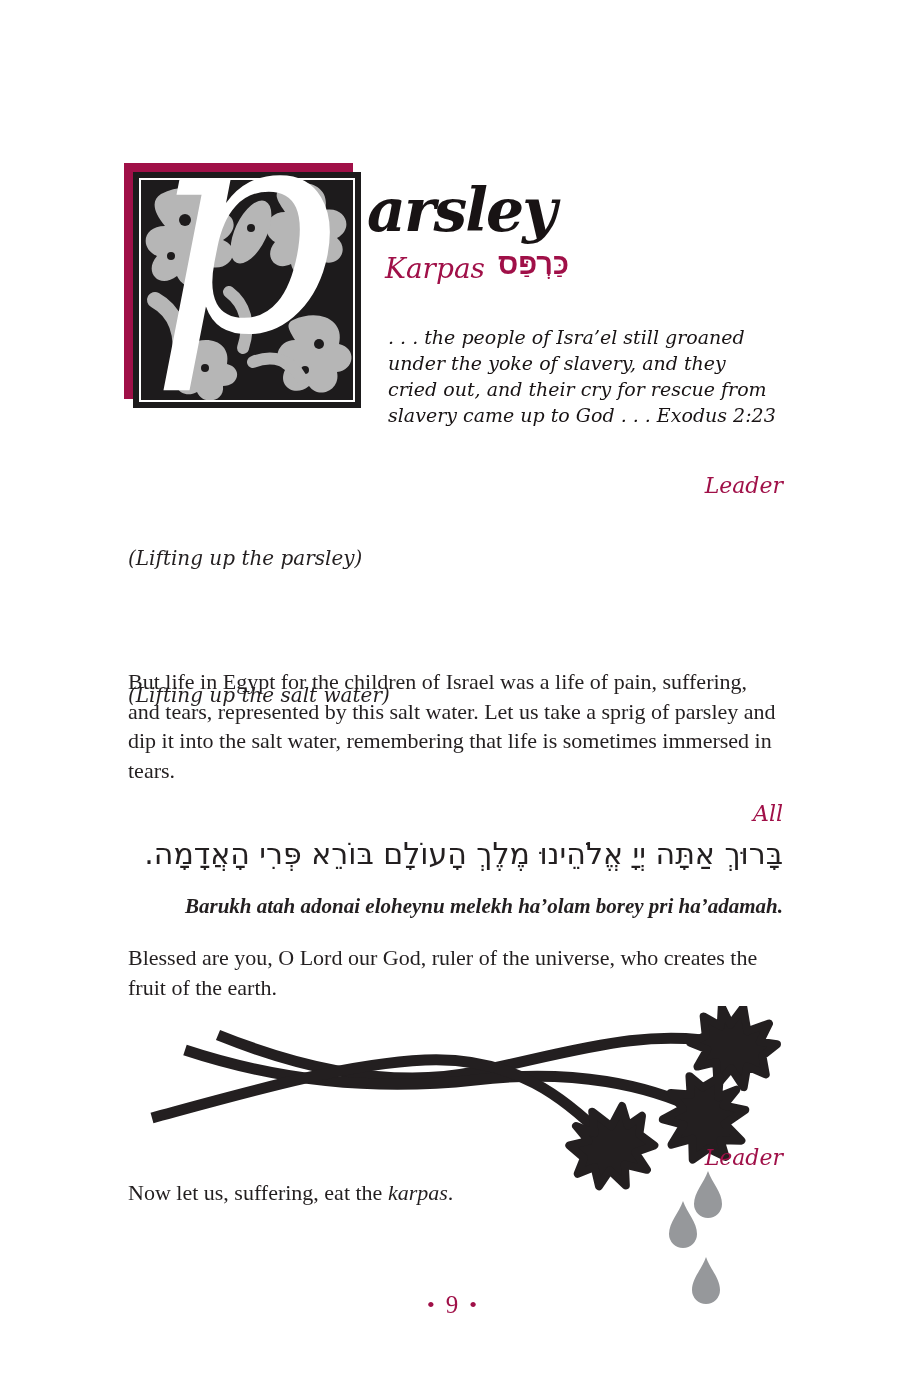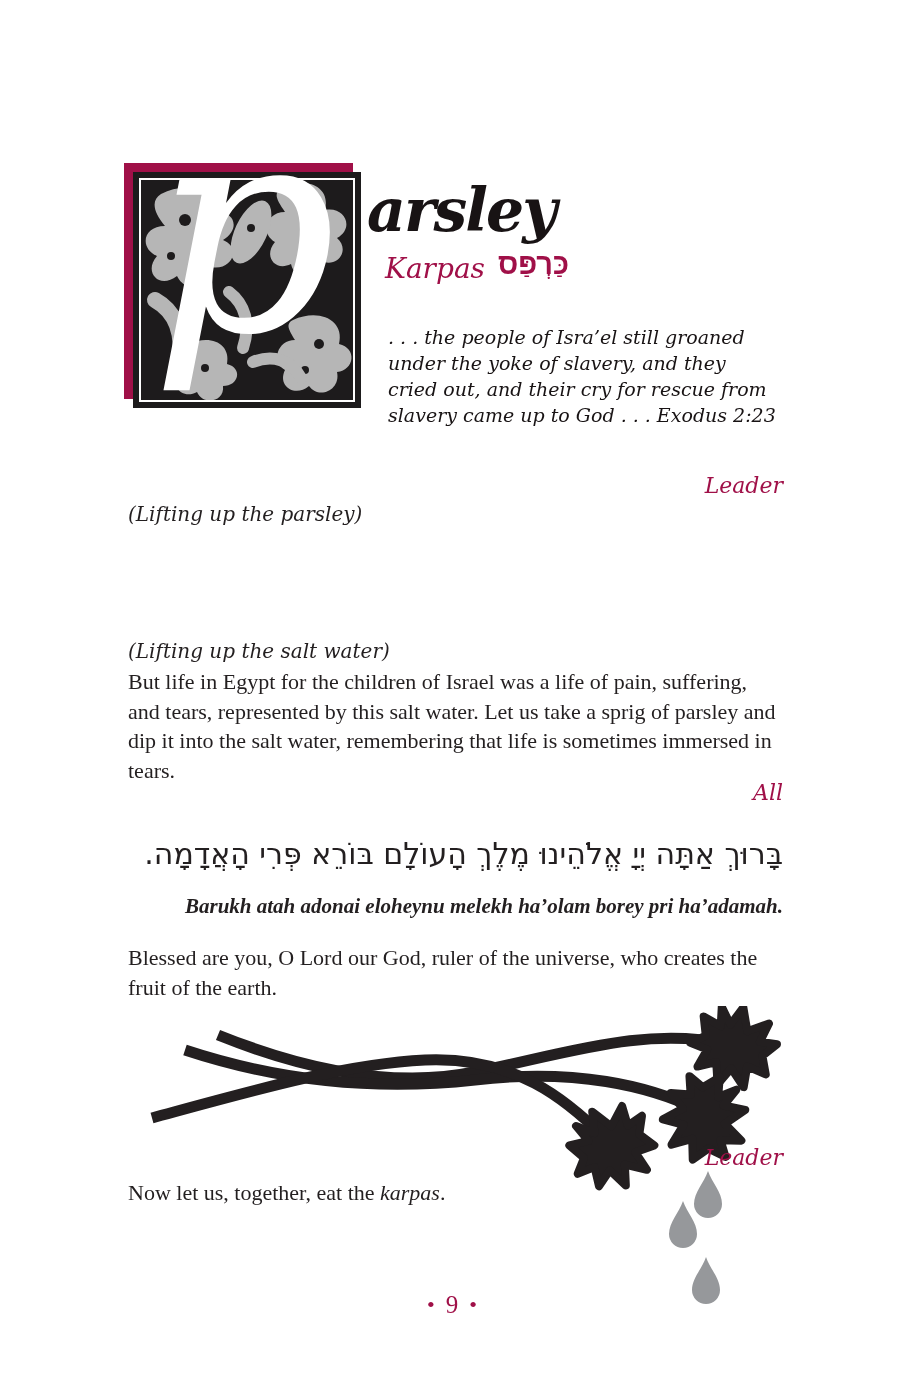--- a/index.html
+++ b/index.html
@@ -80,20 +80,21 @@
     font-style:italic;
     font-size:22px;line-height:28px;
     color:var(--accent);
     text-align:right;
   }
   .direction{
     font-family:"DejaVu Serif",serif;
     font-style:italic;
     font-size:20px;line-height:27px;
     color:var(--ink);
+    margin-top:44px;
   }
   .body-text{
     margin:0;
     font-size:22px;line-height:29.5px;
     color:var(--ink);
   }
   .hebrew-line{
     direction:rtl;text-align:right;
     font-family:"DejaVu Sans",sans-serif;
     font-size:30px;line-height:44px;
@@ -160,21 +161,21 @@
   <span class="abs subtitle-karpas">Karpas</span>
   <span class="abs subtitle-hebrew">כַּרְפַּס</span>
   <p class="abs epigraph">. . . the people of Isra’el still groaned under the yoke of slavery, and they cried out, and their cry for rescue from slavery came up to God . . . Exodus 2:23</p>
 
   <div class="abs col role" style="top:472px">Leader</div>
   <div class="abs col direction" style="top:501px">(Lifting up the parsley)</div>
 
   <div class="abs col direction" style="top:638px">(Lifting up the salt water)</div>
   <p class="abs col body-text" style="top:667px">But life in Egypt for the children of Israel was a life of pain, suffering, and tears, represented by this salt water. Let us take a sprig of parsley and dip it into the salt water, remembering that life is sometimes immersed in tears.</p>
 
-  <div class="abs col role" style="top:779px">All</div>
+  <div class="abs col role" style="top:800px">All</div>
   <div class="abs col hebrew-line" style="top:832px">בָּרוּךְ אַתָּה יְיָ אֱלֹהֵינוּ מֶלֶךְ הָעוֹלָם בּוֹרֵא פְּרִי הָאֲדָמָה.</div>
   <p class="abs col translit" style="top:892px">Barukh atah adonai eloheynu melekh ha’olam borey pri ha’adamah.</p>
   <p class="abs col body-text" style="top:943px">Blessed are you, O Lord our God, ruler of the universe, who creates the fruit of the earth.</p>
 
   <svg class="abs illustration" width="655" height="314" viewBox="0 0 655 314">
     <defs>
       <path id="leaf" d="M0,-40 L10,-18 L29,-31 L25,-11 L42,-13 L31,2 L39,19 L19,16 L21,37 L4,22 L-5,41 L-12,20 L-29,29 L-24,10 L-42,8 L-29,-3 L-36,-21 L-17,-16 L-21,-35 L-8,-20 Z"></path>
       <path id="drop" d="M0,-33 C4,-21 14,-12 14,0 A14,14 0 1,1 -14,0 C-14,-12 -4,-21 0,-33 Z"></path>
     </defs>
     <g>
@@ -188,21 +189,21 @@
       <use class="leaf" href="#leaf" transform="translate(466,141) rotate(-28)"></use>
     </g>
     <g>
       <use class="waterdrop" href="#drop" transform="translate(563,198)"></use>
       <use class="waterdrop" href="#drop" transform="translate(538,228)"></use>
       <use class="waterdrop" href="#drop" transform="translate(561,284)"></use>
     </g>
   </svg>
 
   <div class="abs col role" style="top:1144px">Leader</div>
-  <p class="abs col body-text" style="top:1178px"><span>Now let us, together, eat the </span><i>karpas</i><span>.</span></p>
+  <p class="abs col body-text" style="top:1178px"><span>Now let us, suffering, eat the </span><i>karpas</i><span>.</span></p>
 
   <div class="abs pagenum-row">
     <span class="pagenum-bullet">•</span>
     <span class="pagenum">9</span>
     <span class="pagenum-bullet">•</span>
   </div>
 
 </div>
 
 </body></html>

